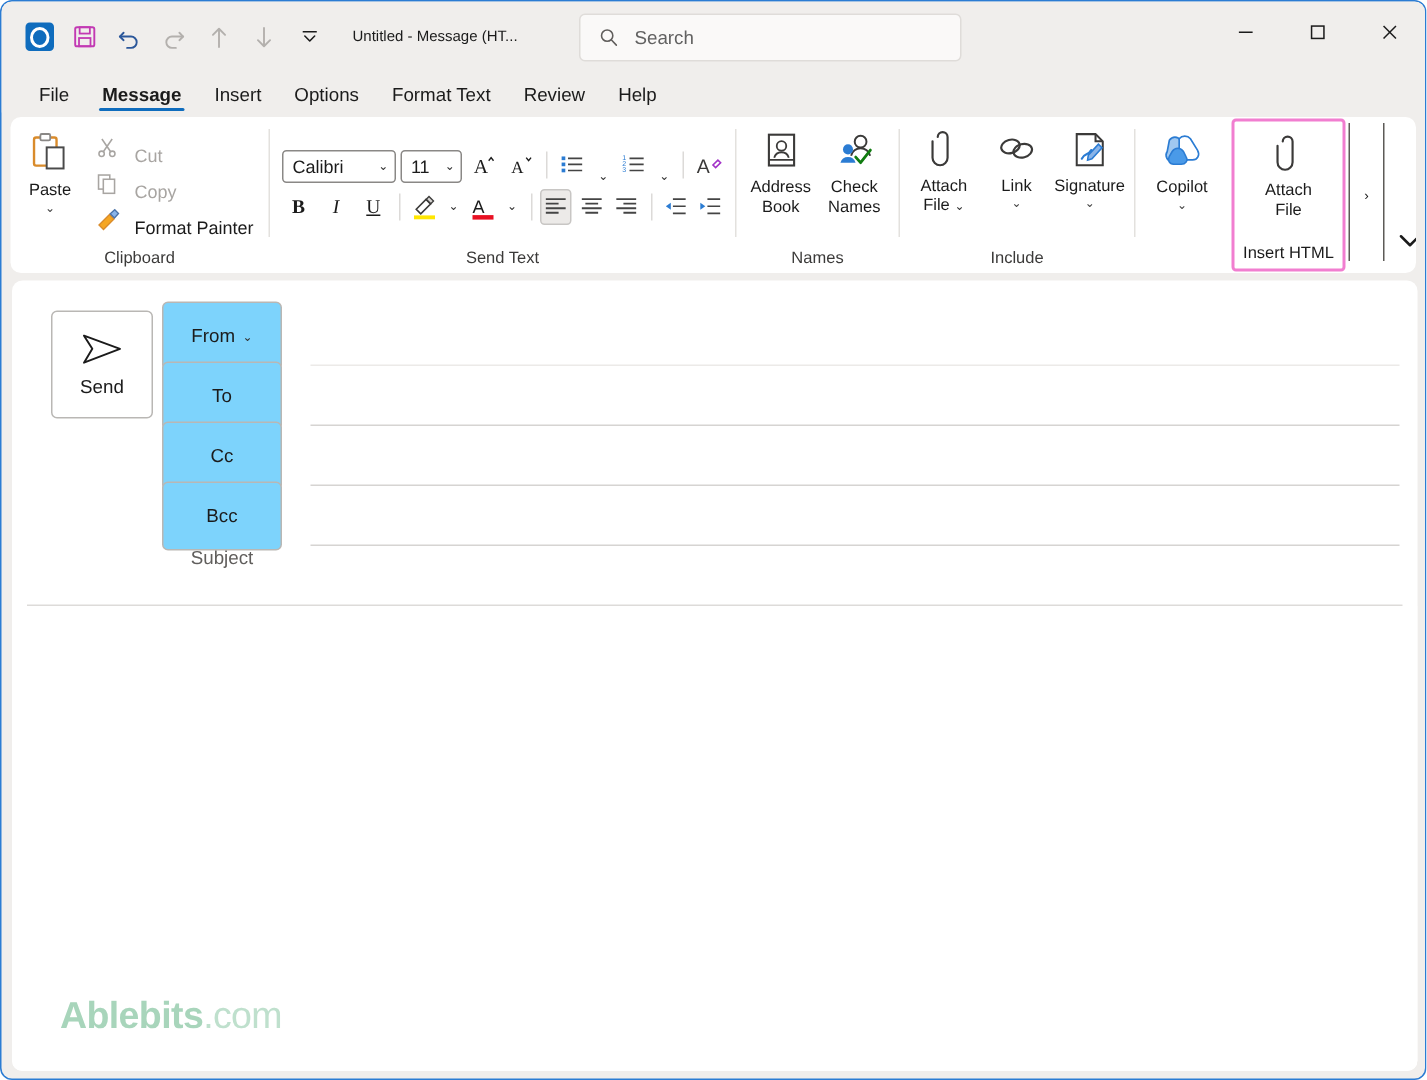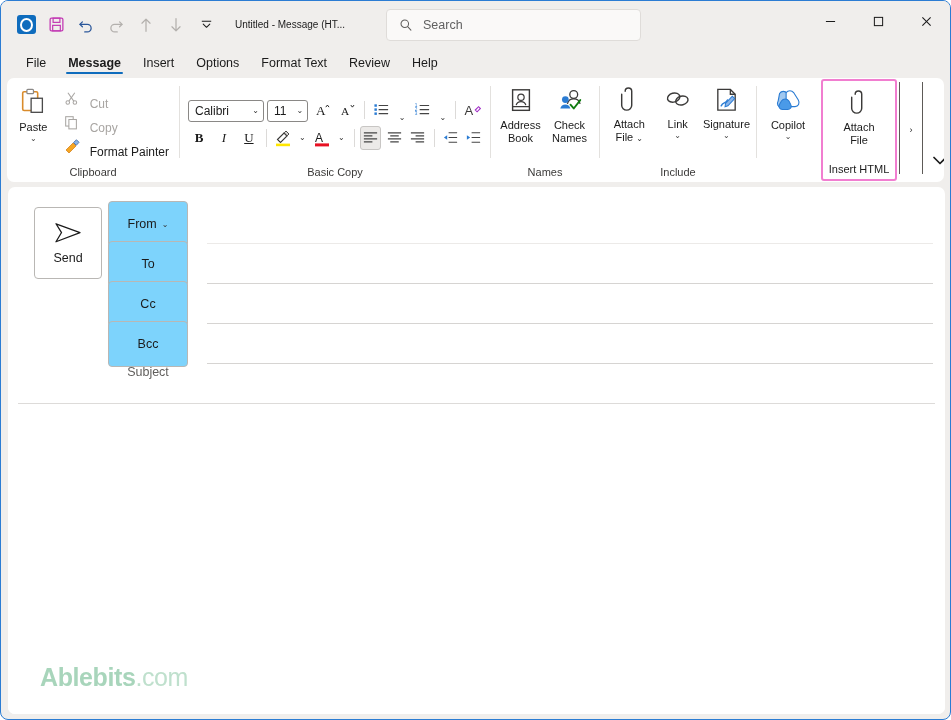--- a/index.html
+++ b/index.html
@@ -594,21 +594,21 @@
           <div class="iconbtn">
             <svg width="17" height="17" viewBox="0 0 18 18">
               <line x1="7" y1="4" x2="16" y2="4" stroke="#444" stroke-width="1.2"></line>
                 <line x1="7" y1="9" x2="16" y2="9" stroke="#444" stroke-width="1.2"></line>
                 <line x1="7" y1="14" x2="16" y2="14" stroke="#444" stroke-width="1.2"></line>
               <path d="M2 6.5 L5.5 9 L2 11.5 Z" fill="#2b7cd3"></path>
             </svg>
           </div>
         </div>
       </div>
-      <div class="rgroup-label">Basic Copy</div>
+      <div class="rgroup-label">Send Text</div>
     </div>
 
     <div class="grp-divider"></div>
 
     <div class="rgroup" style="width:108px;">
       <div class="rgroup-body" style="justify-content:center;gap:2px;">
         <div class="bigbtn">
           <svg width="28" height="28" viewBox="0 0 30 30">
             <rect x="6" y="3" width="18" height="22" stroke="#3b3a39" stroke-width="1.5" fill="#fff"></rect>
             <line x1="6" y1="21" x2="24" y2="21" stroke="#3b3a39" stroke-width="1.3"></line>

